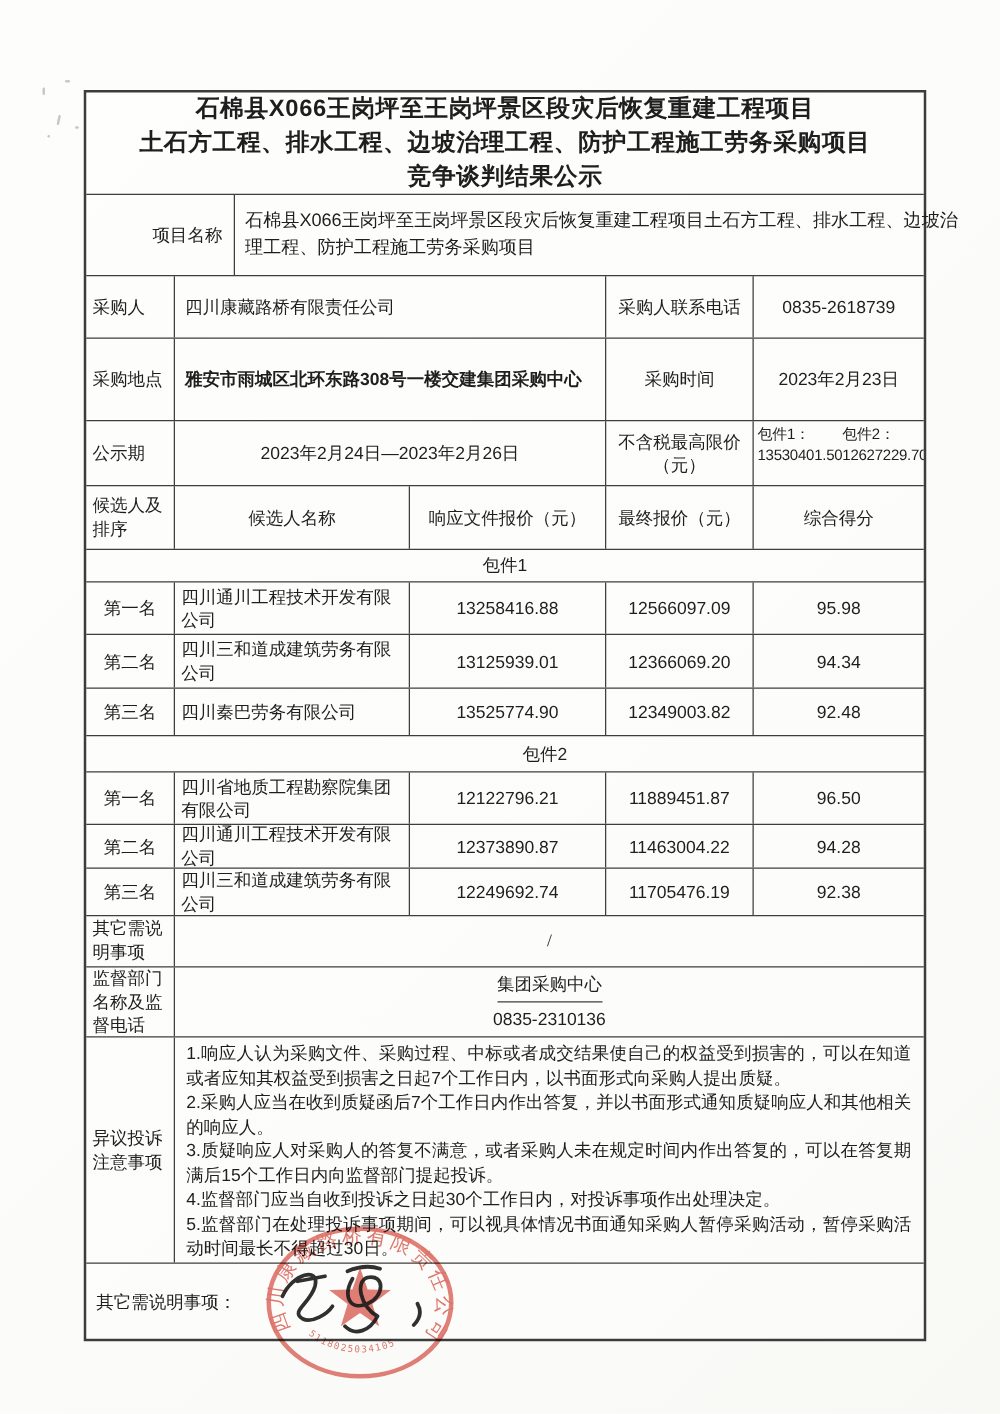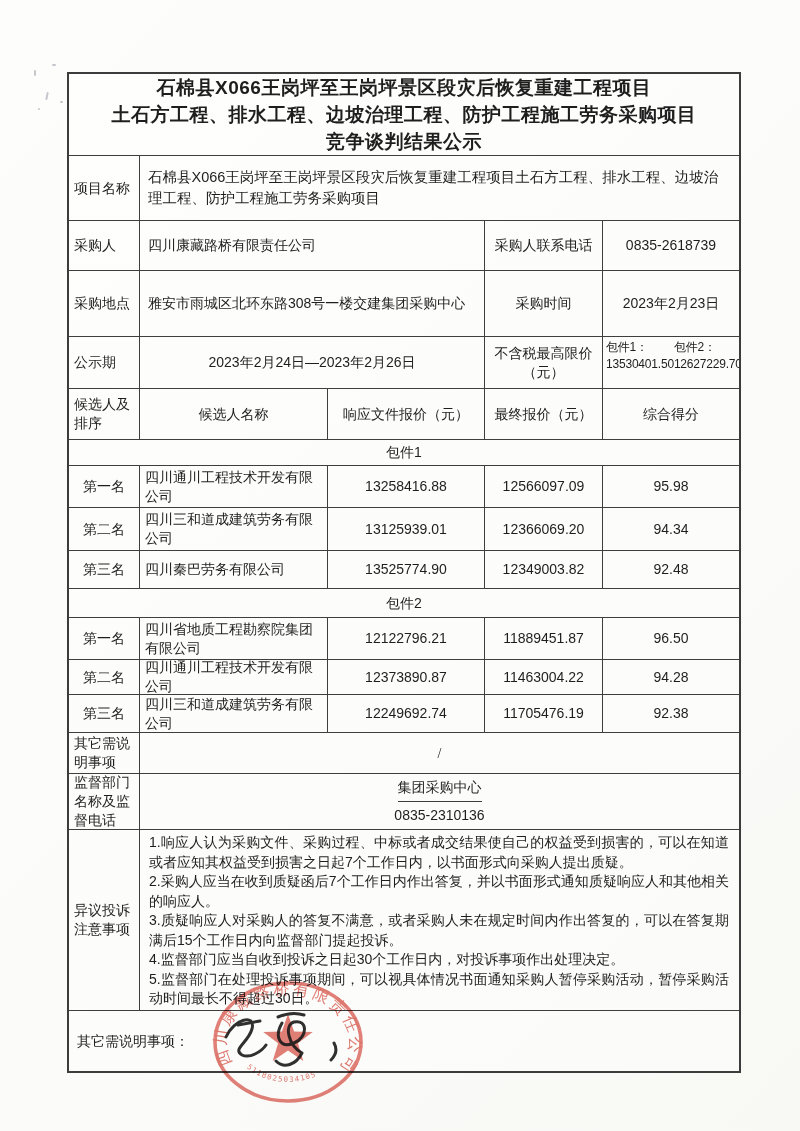--- a/index.html
+++ b/index.html
@@ -62,35 +62,35 @@
   <div class="doc-table">
 
     <div class="row cols1" style="height:81px;">
       <div class="c title-cell">
         <div>石棉县X066王岗坪至王岗坪景区段灾后恢复重建工程项目</div>
         <div>土石方工程、排水工程、边坡治理工程、防护工程施工劳务采购项目</div>
         <div>竞争谈判结果公示</div>
       </div>
     </div>
 
-    <div class="row cols2" style="height:64px;">
+    <div class="row cols2" style="height:64px;padding-left:48px;">
       <div class="c left">项目名称</div>
       <div class="c left" style="font-size:14.5px;line-height:21px;padding:2px 8px;">石棉县X066王岗坪至王岗坪景区段灾后恢复重建工程项目土石方工程、排水工程、边坡治理工程、防护工程施工劳务采购项目</div>
     </div>
 
     <div class="row cols4" style="height:49px;">
       <div class="c left">采购人</div>
       <div class="c left" style="padding-left:8px;">四川康藏路桥有限责任公司</div>
       <div class="c">采购人联系电话</div>
       <div class="c">0835-2618739</div>
     </div>
 
     <div class="row cols4" style="height:65px;">
       <div class="c left">采购地点</div>
-      <div class="c left" style="padding-left:8px;">雅安市雨城区北环东路308号一楼交建集团采购中心</div>
+      <div class="c left" style="padding-left:8px;font-weight:bold;">雅安市雨城区北环东路308号一楼交建集团采购中心</div>
       <div class="c">采购时间</div>
       <div class="c">2023年2月23日</div>
     </div>
 
     <div class="row cols4" style="height:51px;">
       <div class="c left">公示期</div>
       <div class="c">2023年2月24日—2023年2月26日</div>
       <div class="c">不含税最高限价（元）</div>
       <div class="c col left small" style="align-items:flex-start;padding:2px 3px;">
         <div>包件1：13530401.50</div>
@@ -125,21 +125,21 @@
       <div class="c">94.34</div>
     </div>
     <div class="row cols5" style="height:37px;">
       <div class="c">第三名</div>
       <div class="c left">四川秦巴劳务有限公司</div>
       <div class="c">13525774.90</div>
       <div class="c">12349003.82</div>
       <div class="c">92.48</div>
     </div>
 
-    <div class="row cols1" style="height:28px;">
+    <div class="row cols1" style="height:28px;padding-left:32px;">
       <div class="c band">包件2</div>
     </div>
 
     <div class="row cols5" style="height:41px;">
       <div class="c">第一名</div>
       <div class="c left">四川省地质工程勘察院集团有限公司</div>
       <div class="c">12122796.21</div>
       <div class="c">11889451.87</div>
       <div class="c">96.50</div>
     </div>

